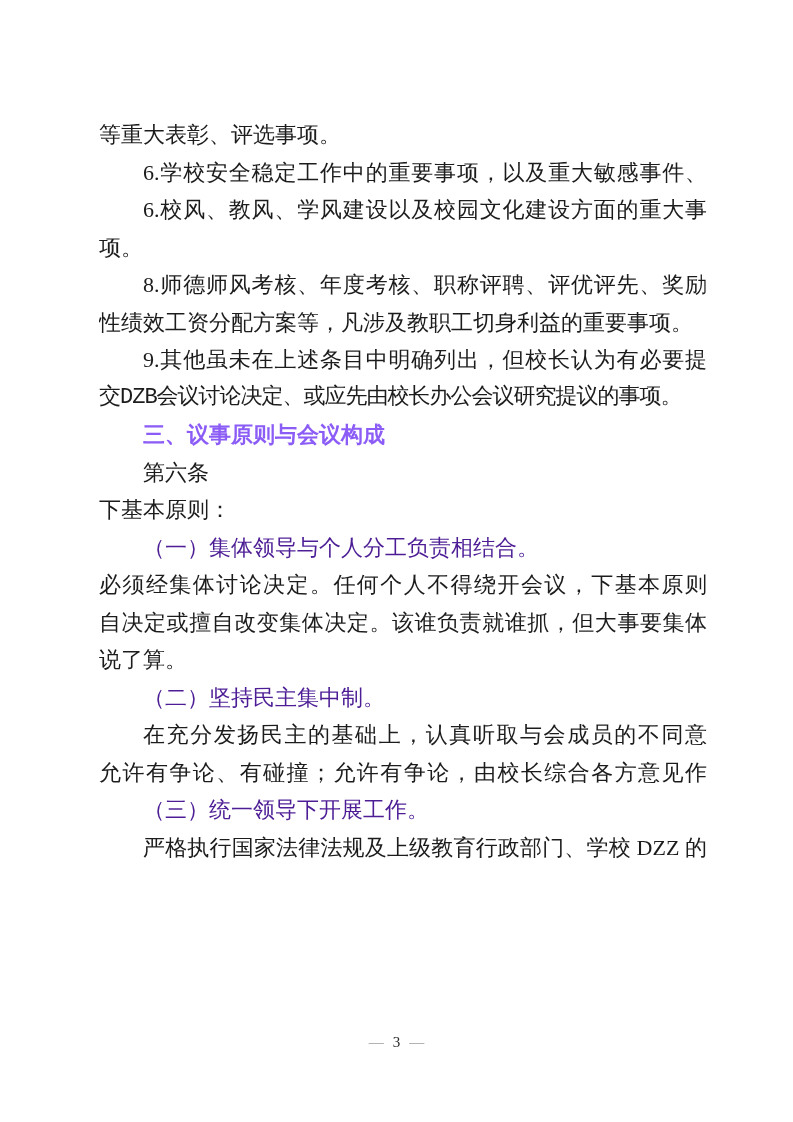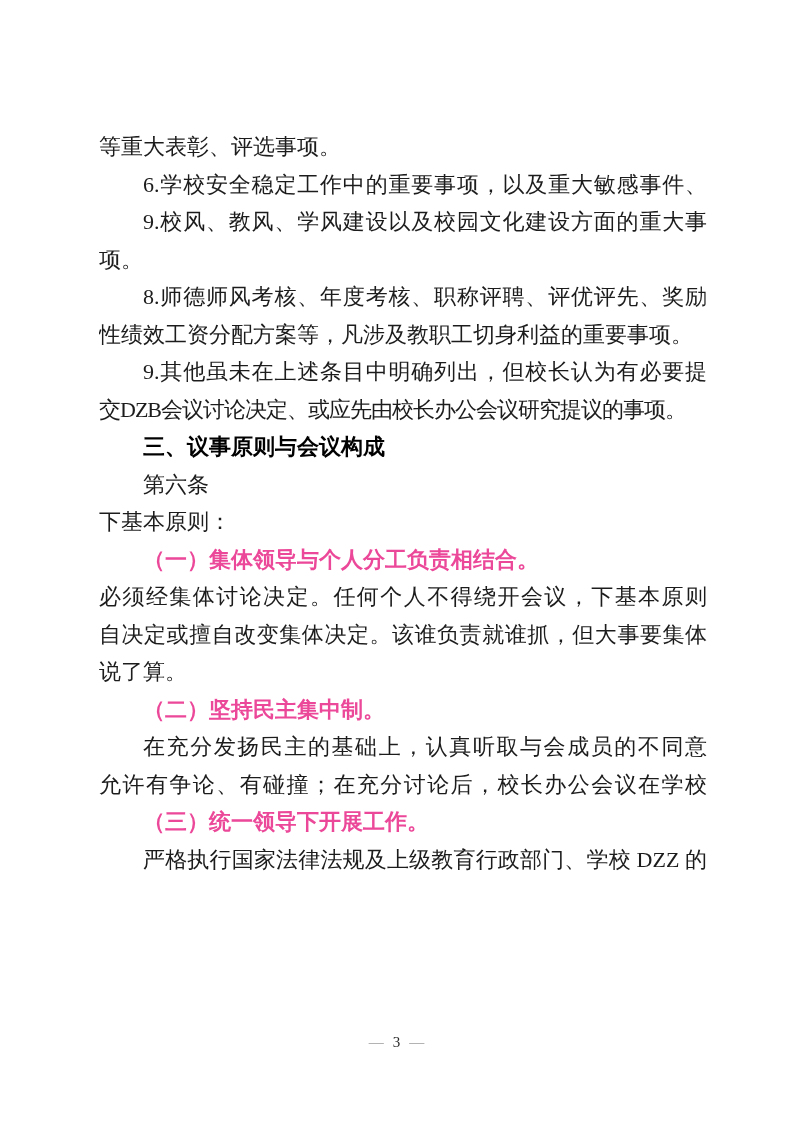--- a/index.html
+++ b/index.html
@@ -12,50 +12,51 @@
     width: 793px;
     height: 1122px;
     background: #ffffff;
     overflow: hidden;
     font-family: "Liberation Serif", "DejaVu Serif", serif;
     color: #1c1c1c;
   }
   .content {
     position: absolute;
     left: 99px;
-    top: 128px;
+    top: 116px;
     width: 608px;
   }
   .line {
     height: 37.5px;
     line-height: 37.5px;
     font-size: 22px;
     overflow: hidden;
     white-space: nowrap;
   }
   .line.justify {
     white-space: normal;
     text-align: justify;
     text-align-last: justify;
     text-justify: inter-character;
   }
   .line.indent {
     text-indent: 44px;
   }
   .line.compress {
     letter-spacing: -1px;
+    font-family: Liberation Mono, monospace;
   }
   .line.heading-hei {
     font-family: "Liberation Sans", "DejaVu Sans", sans-serif;
     font-weight: 700;
-    color: #000000;
+    color: #8b5cf6;
   }
   .line.heading-kai {
-    font-weight: 700;
-    color: #ec4899;
+    font-weight: 400;
+    color: #4c1d95;
   }
   .footer {
     position: absolute;
     top: 1033px;
     left: 0;
     width: 793px;
     text-align: center;
     font-size: 15px;
     line-height: 18px;
   }
@@ -67,35 +68,35 @@
     padding: 0 9px;
   }
 </style>
 </head>
 <body>
 
 <div class="page">
   <div class="content">
       <div class="line body">等重大表彰、评选事项。</div>
       <div class="line body indent justify">6.学校安全稳定工作中的重要事项，以及重大敏感事件、</div>
-      <div class="line body indent justify">9.校风、教风、学风建设以及校园文化建设方面的重大事</div>
+      <div class="line body indent justify">6.校风、教风、学风建设以及校园文化建设方面的重大事</div>
       <div class="line body">项。</div>
       <div class="line body indent justify">8.师德师风考核、年度考核、职称评聘、评优评先、奖励</div>
       <div class="line body">性绩效工资分配方案等，凡涉及教职工切身利益的重要事项。</div>
       <div class="line body indent justify">9.其他虽未在上述条目中明确列出，但校长认为有必要提</div>
       <div class="line body compress">交DZB会议讨论决定、或应先由校长办公会议研究提议的事项。</div>
       <div class="line heading-hei indent">三、议事原则与会议构成</div>
       <div class="line body indent">第六条</div>
       <div class="line body">下基本原则：</div>
       <div class="line heading-kai indent">（一）集体领导与个人分工负责相结合。</div>
       <div class="line body justify">必须经集体讨论决定。任何个人不得绕开会议，下基本原则</div>
       <div class="line body justify">自决定或擅自改变集体决定。该谁负责就谁抓，但大事要集体</div>
       <div class="line body">说了算。</div>
       <div class="line heading-kai indent">（二）坚持民主集中制。</div>
       <div class="line body indent justify">在充分发扬民主的基础上，认真听取与会成员的不同意见，</div>
-      <div class="line body justify">允许有争论、有碰撞；在充分讨论后，校长办公会议在学校</div>
+      <div class="line body justify">允许有争论、有碰撞；允许有争论，由校长综合各方意见作</div>
       <div class="line heading-kai indent">（三）统一领导下开展工作。</div>
       <div class="line body indent justify">严格执行国家法律法规及上级教育行政部门、学校 DZZ 的</div>
     </div>
   <div class="footer">
     <span class="dash">—</span><span class="num">3</span><span class="dash">—</span>
   </div>
 </div>
 
 </body></html>

